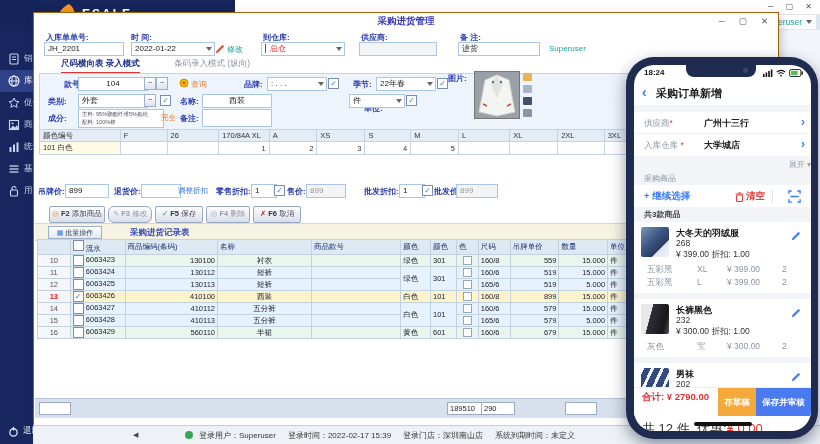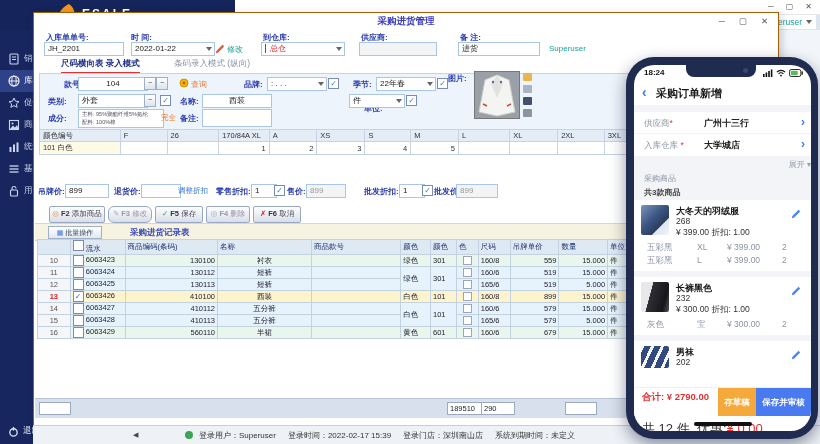--- a/index.html
+++ b/index.html
@@ -553,20 +553,38 @@
           <span class="fv">广州十三行</span>
           <span class="pchev">›</span>
         </div>
         <div class="pfield" style="height:22px;">
           <span class="fl"><span>入库仓库</span> <i>*</i></span>
           <span class="fv">大学城店</span>
           <span class="pchev">›</span>
         </div>
         <div class="pgap pexpand">展开 ▾</div>
         <div class="pgap pseclabel">采购商品</div>
+        <div class="pactions">
+          <span class="pcontinue">+ 继续选择</span>
+          <span class="pclear">
+            <svg width="9" height="10" viewBox="0 0 9 10">
+              <rect x="1.5" y="3" width="6" height="6.5" rx="1" fill="none" stroke="#e23c3c" stroke-width="1.1"></rect>
+              <line x1="0.5" y1="2" x2="8.5" y2="2" stroke="#e23c3c" stroke-width="1.1"></line>
+              <line x1="3.2" y1="0.8" x2="5.8" y2="0.8" stroke="#e23c3c" stroke-width="1.1"></line>
+            </svg>
+            <span>清空</span>
+          </span>
+          <span class="pdivider"></span>
+          <span class="pscan">
+            <svg width="13" height="13" viewBox="0 0 14 14">
+              <path d="M1 4V1h3M10 1h3v3M13 10v3h-3M4 13H1v-3" fill="none" stroke="#3b7cf6" stroke-width="1.5"></path>
+              <line x1="2.5" y1="7" x2="11.5" y2="7" stroke="#3b7cf6" stroke-width="1.5"></line>
+            </svg>
+          </span>
+        </div>
         <div class="pcount">共3款商品</div>
         <div id="phone-products">
             <div class="pcard" style="height: 71px;">
               <div class="pthumb t-jacket"></div>
               <span class="pname">大冬天的羽绒服</span>
               <span class="pcode">268</span>
               <span class="pprice">¥ 399.00   折扣: 1.00</span>
               <span class="pedit"><svg width="10" height="10" viewBox="0 0 12 12">
                   <path d="M1 11l2.5-.6L11 2.9 9.1 1 1.6 8.5z" fill="#4a86f0"></path>
                 </svg></span>

